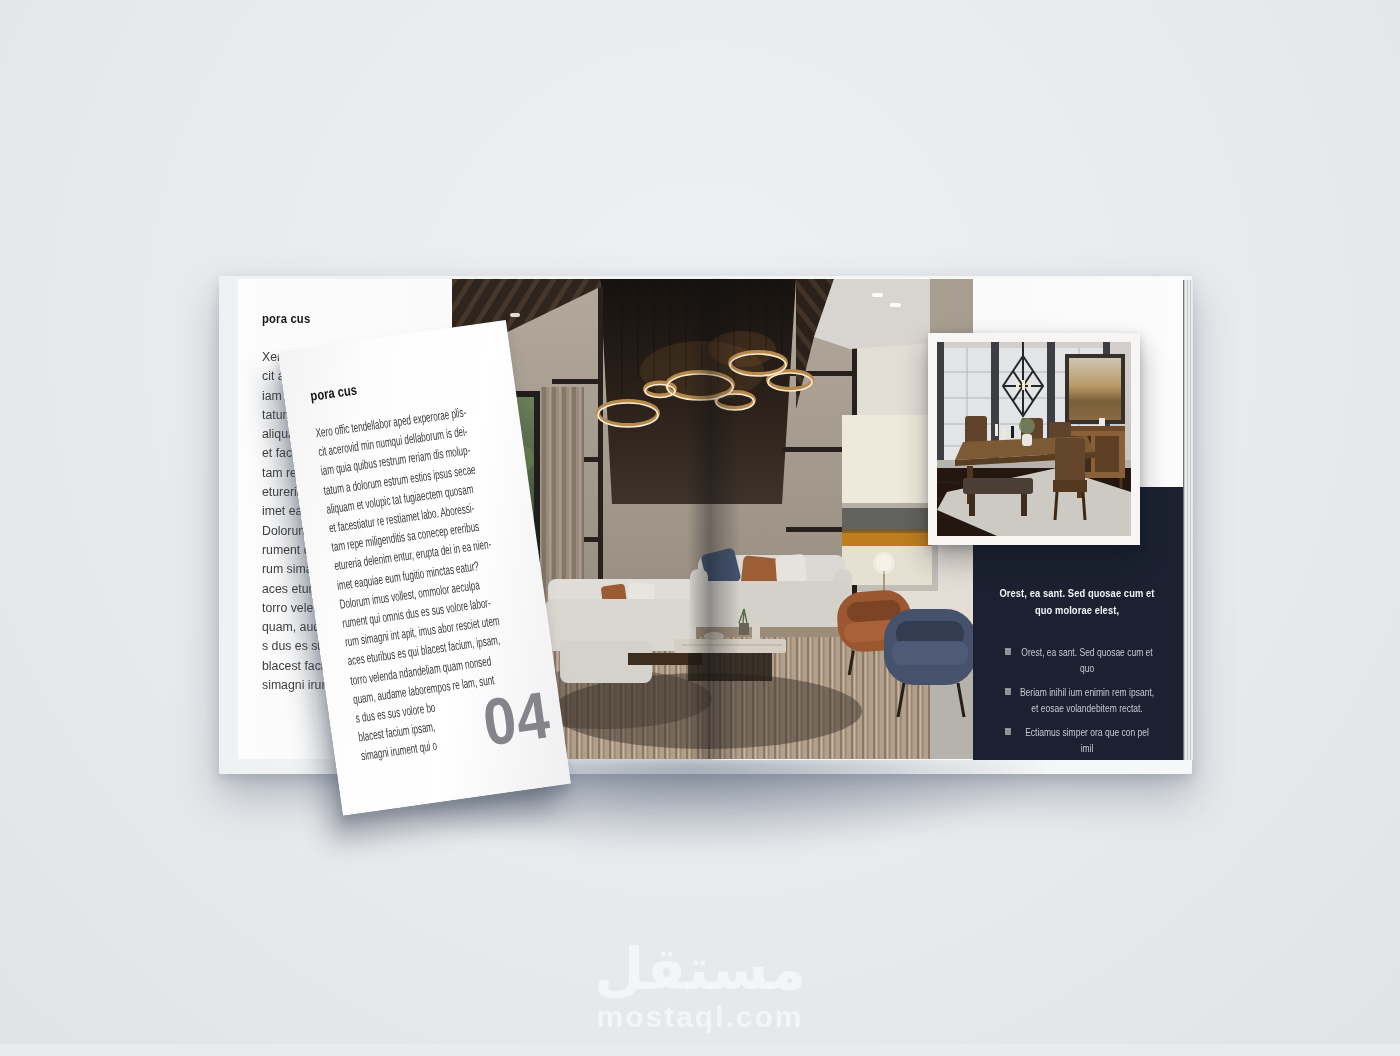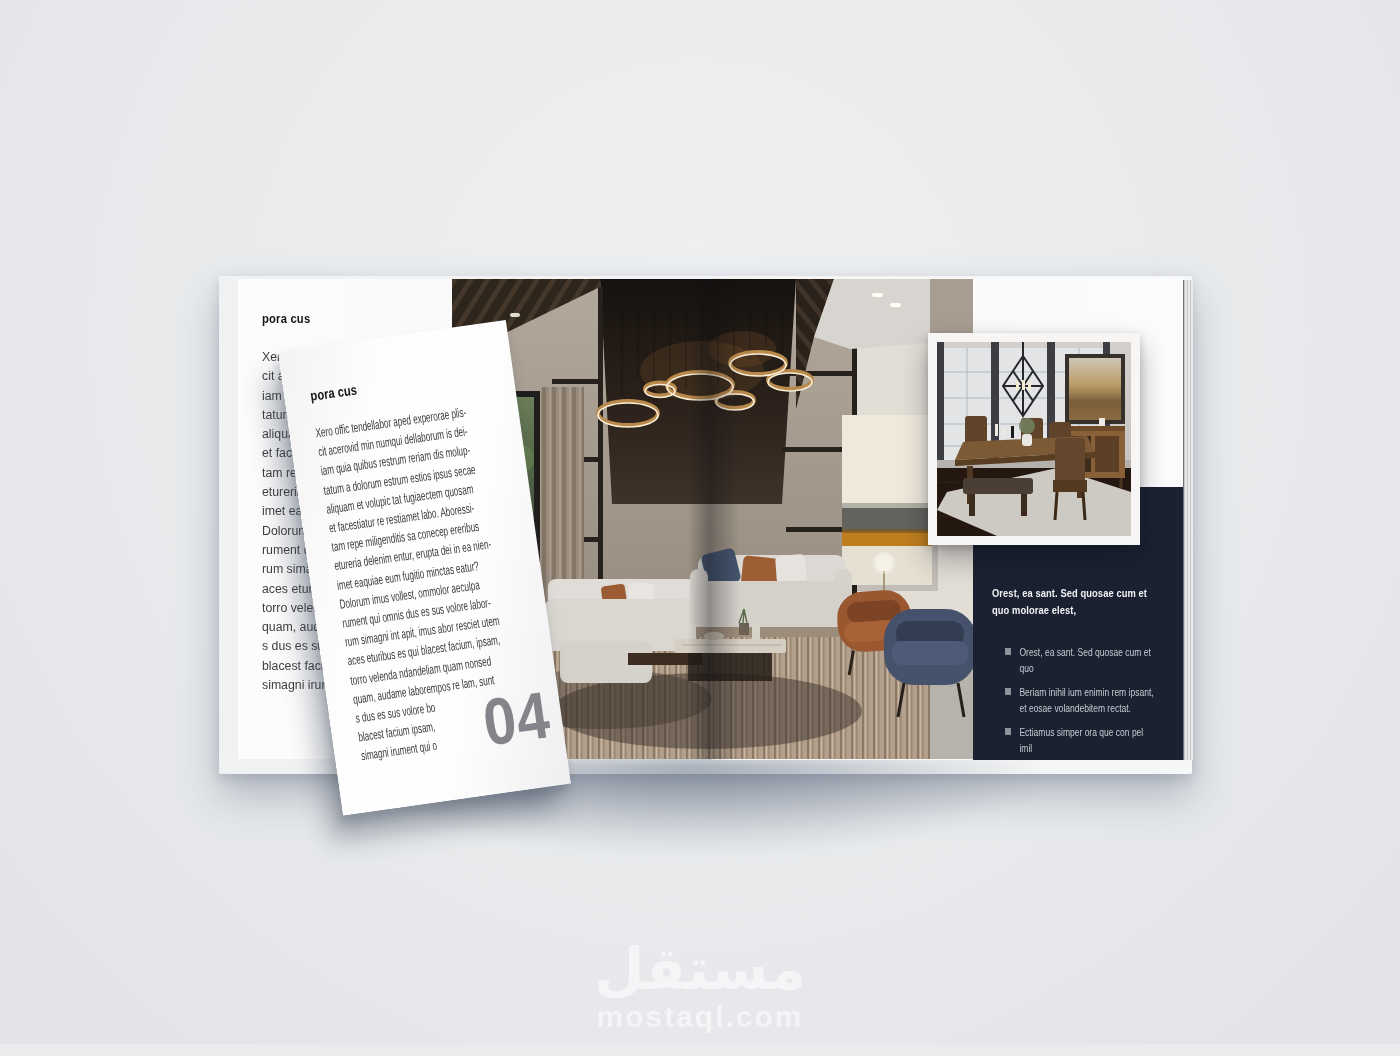--- a/index.html
+++ b/index.html
@@ -31,21 +31,21 @@
   .lp-lines{margin-top:22px;width:220px;overflow:hidden;}
   .lp-line{font-size:12.3px;line-height:19.3px;color:#3f3f3f;white-space:nowrap;}
 
   
   .photo-main{position:absolute;left:452px;top:279px;width:521px;height:480px;z-index:3;}
   .gutter-shade{position:absolute;left:688px;top:279px;width:52px;height:480px;z-index:5;
     background:linear-gradient(90deg,rgba(15,15,20,0) 0%,rgba(15,15,20,.36) 42%,rgba(15,15,20,.28) 52%,rgba(15,15,20,0) 100%);}
 
   
   .navy-panel{position:absolute;left:973px;top:487px;width:210px;height:273px;z-index:4;
-    background:#1b2130;box-sizing:border-box;padding:98px 0 0 19px;}
+    background:#1b2130;box-sizing:border-box;padding:98px 0 0 19px;text-align:center;}
   .panel-heading{width:200px;transform:scaleX(.85);transform-origin:0 0;
     font-size:11px;font-weight:bold;color:#f1f2f5;line-height:1.55;letter-spacing:.1px;}
   .panel-bullets{width:176px;transform:scaleX(.85);transform-origin:0 0;margin:26px 0 0 13px;}
   .panel-bullet{position:relative;padding-left:17px;font-size:10px;line-height:1.6;
     color:#c7cad1;margin-bottom:8px;}
   .panel-bullet::before{content:"";position:absolute;left:0;top:3px;width:7px;height:7px;background:#8e939c;}
 
   
   .inset-frame{position:absolute;left:928px;top:333px;width:212px;height:212px;z-index:5;
     background:#f7f6f5;box-sizing:border-box;padding:9px;

